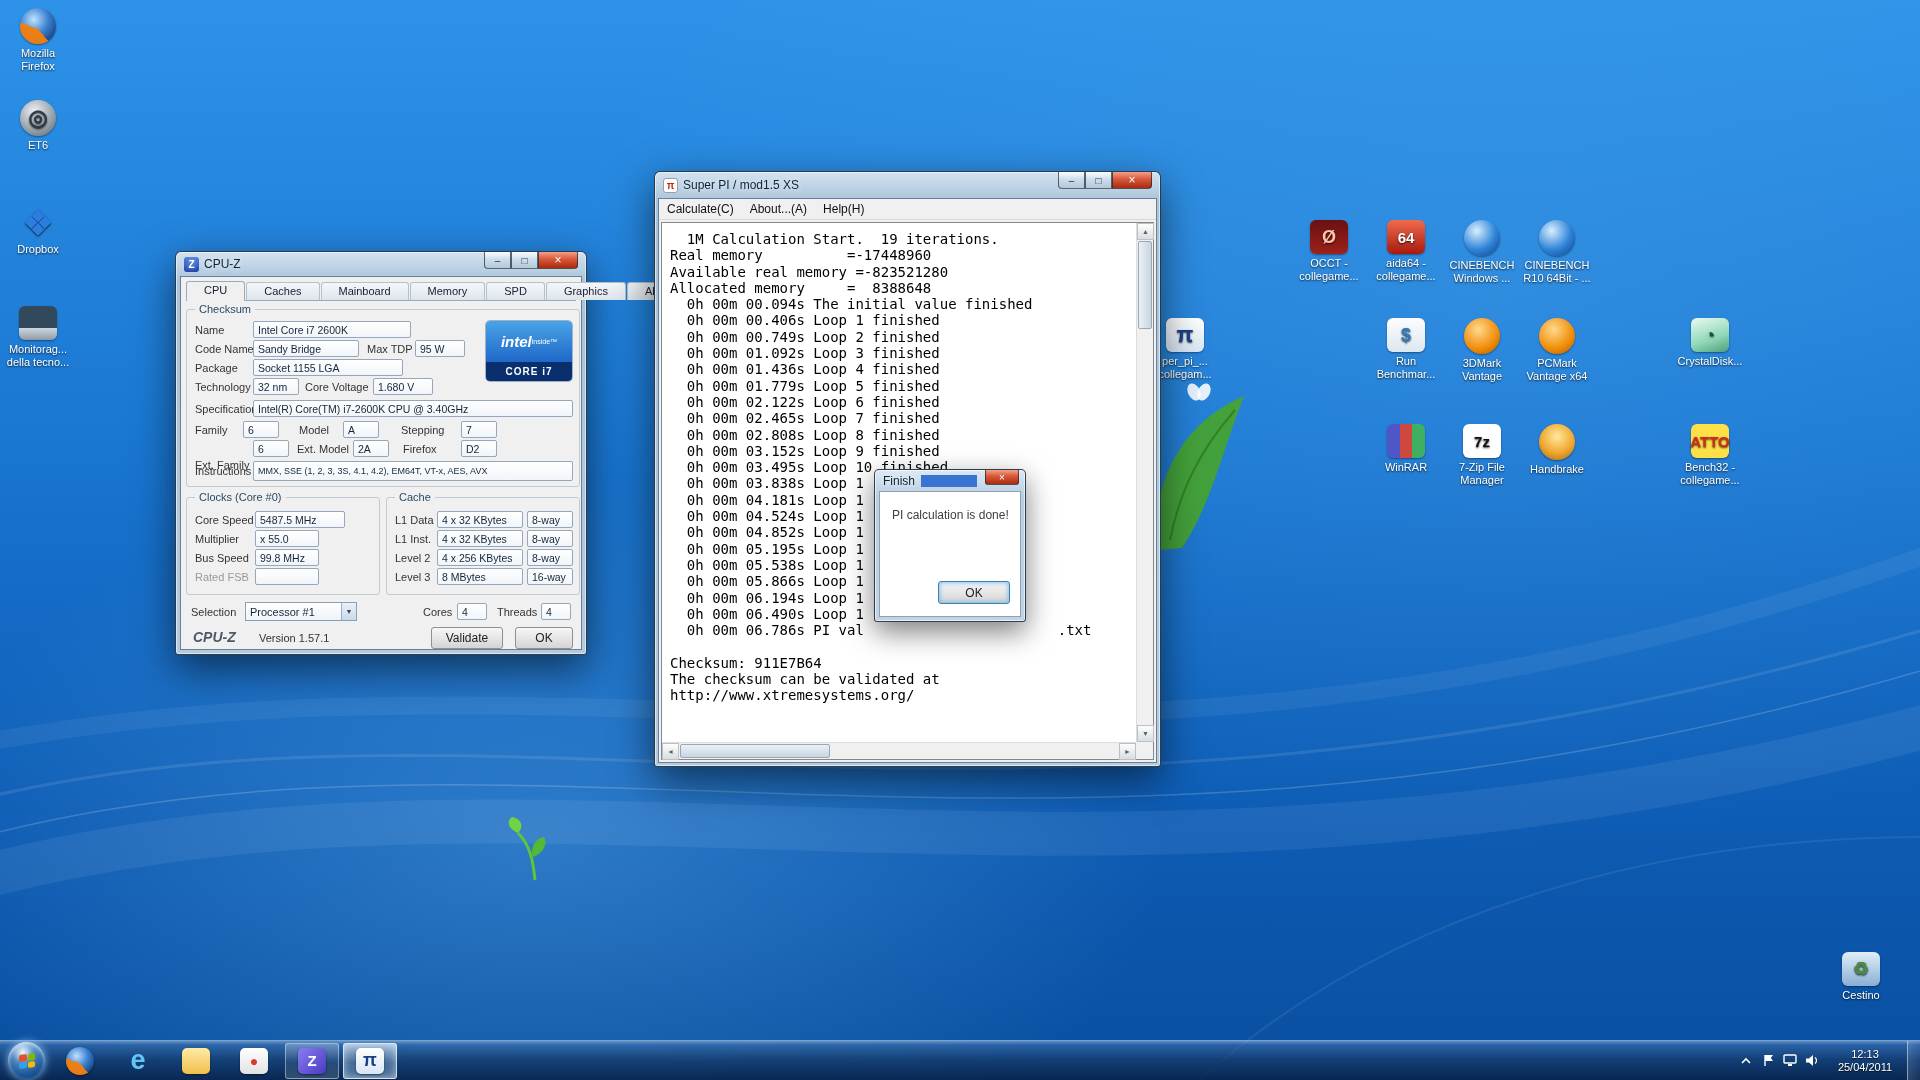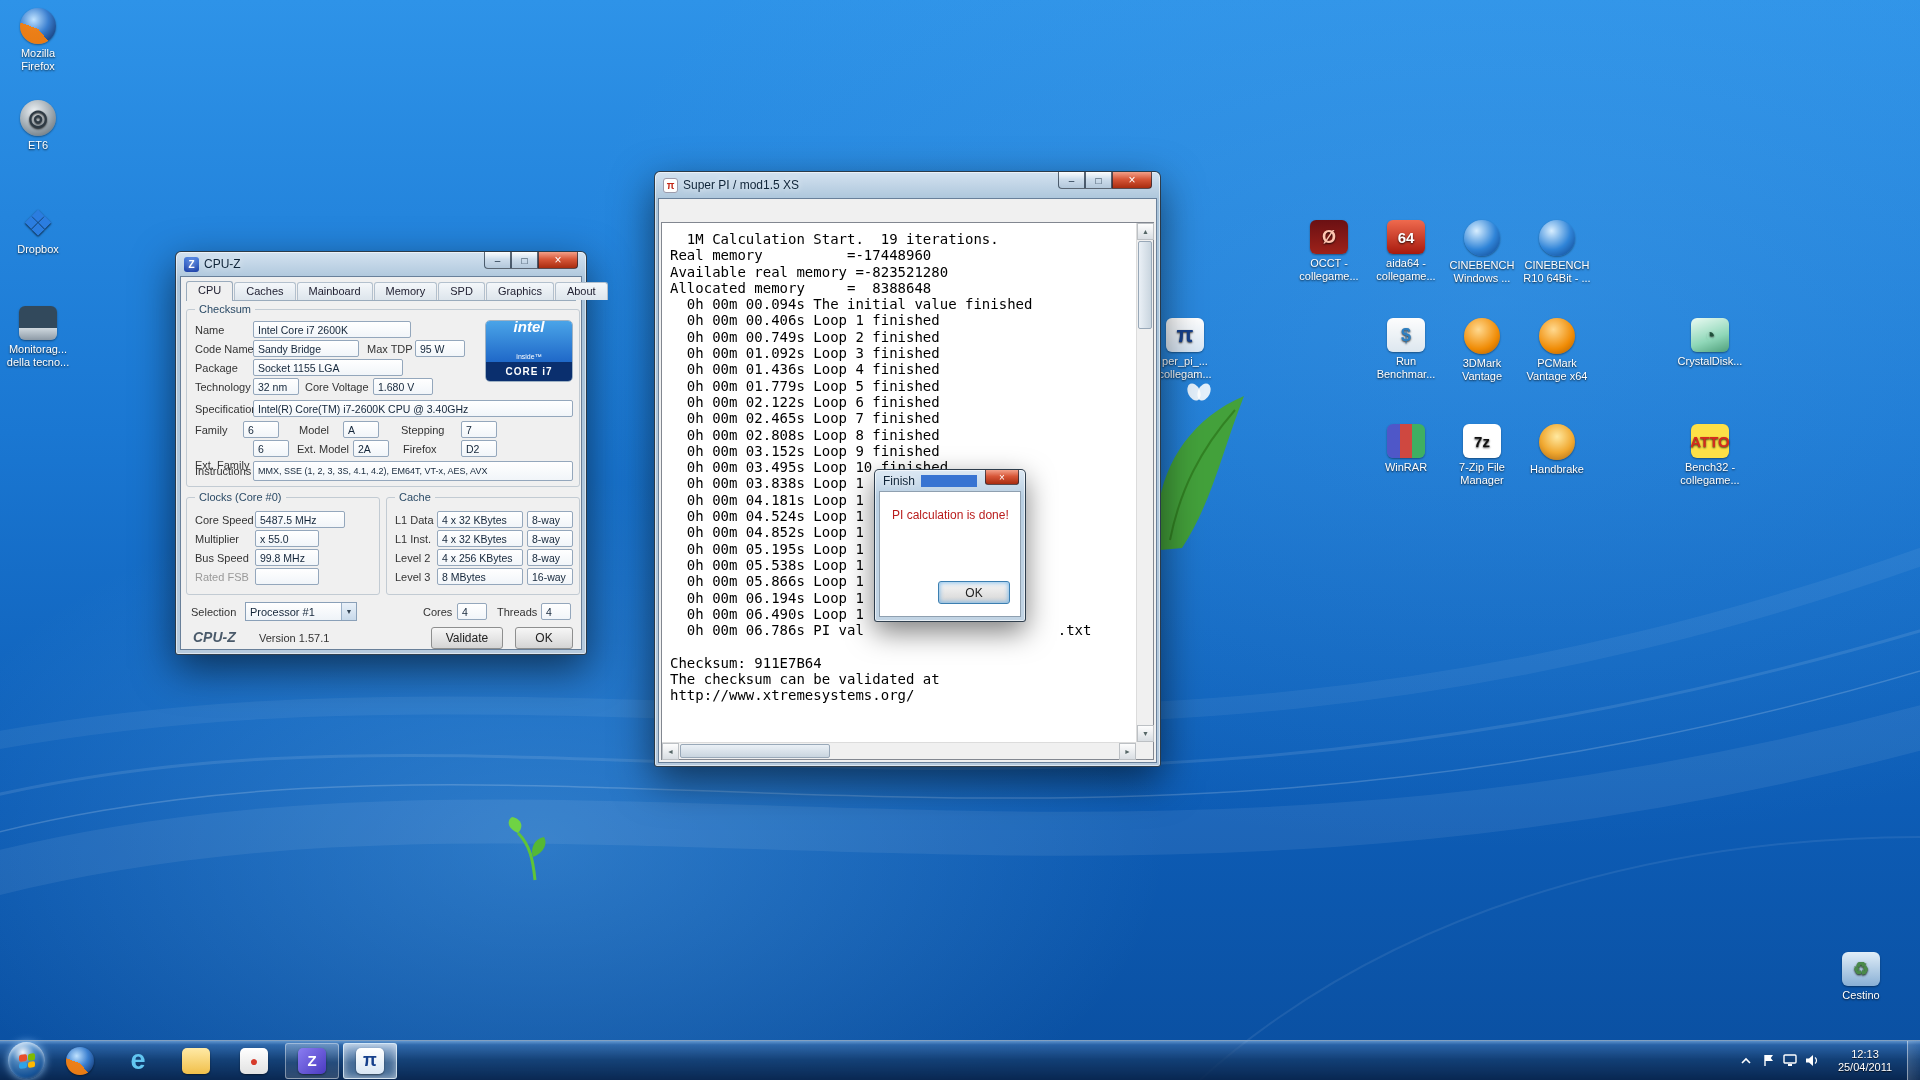--- a/index.html
+++ b/index.html
@@ -45,37 +45,37 @@
     color:#fff;border-radius:0 0 4px 0;font-size:12px;}
   .capbtn.small-close{width:34px;height:15px;border-radius:0 0 3px 3px;
     background:linear-gradient(180deg,#f3a089,#d85738 45%,#a82c10);color:#fff;}
   .win-inner{position:absolute;left:4px;right:4px;bottom:4px;border:1px solid #69809a;background:#f0f0f0;}
 
   
   .cpuz{left:175px;top:251px;width:412px;height:404px;z-index:30;}
   .cpuz .win-inner{top:24px;}
   .tabs{position:absolute;left:5px;top:3px;right:5px;height:21px;display:flex;align-items:flex-end;
     border-bottom:1px solid #9aabbc;}
-  .tab{font-size:11px;color:#223;padding:2px 11px 3px;border:1px solid #b3c0cd;border-bottom:none;
+  .tab{font-size:11px;color:#223;padding:2px 17px 3px;border:1px solid #b3c0cd;border-bottom:none;
     border-radius:3px 3px 0 0;background:linear-gradient(180deg,#f4f7fa,#dde5ec);margin-right:1px;}
   .tab.active{background:#f0f0f0;position:relative;top:1px;border-color:#9aabbc;padding-bottom:5px;}
   .cpuz-body{position:absolute;left:0;right:0;top:26px;bottom:0;}
   .grp{position:absolute;border:1px solid #c2cbd3;border-radius:3px;}
   .grp>.legend{position:absolute;top:-7px;left:8px;background:#f0f0f0;padding:0 4px;
     font-size:11px;color:#2a4a66;}
   .flabel{position:absolute;font-size:11px;color:#333;white-space:nowrap;}
   .flabel.dim{color:#999;}
   .fbox{position:absolute;height:17px;border:1px solid #94a7bc;border-radius:2px;
     background:linear-gradient(180deg,#ffffff,#f1f5f9);font-size:10.5px;color:#14263a;
     display:flex;align-items:center;padding:0 4px;white-space:nowrap;overflow:hidden;}
   .fbox.tiny{font-size:9px;}
   .intel-logo{position:absolute;right:6px;top:10px;width:88px;height:62px;border:1px solid #9fb2c4;
     border-radius:5px;overflow:hidden;background:#fff;display:flex;flex-direction:column;}
   .intel-top{flex:1;background:linear-gradient(180deg,#4aa4e8,#1f68c8);color:#fff;display:flex;
-    flex-direction:column;align-items:center;justify-content:space-between;line-height:11px;}
+    flex-direction:row;align-items:center;justify-content:center;line-height:11px;}
   .intel-word{font-size:15px;font-weight:bold;font-style:italic;}
   .intel-sub{font-size:7px;}
   .intel-bottom{height:19px;background:#0a2f6e;color:#fff;font-size:10px;font-weight:bold;
     letter-spacing:1px;display:flex;align-items:center;justify-content:center;}
   .combo{position:absolute;display:flex;align-items:center;border:1px solid #8aa0b8;
     background:linear-gradient(180deg,#fff,#eef3f8);font-size:11px;color:#14263a;padding:0 0 0 4px;}
   .combo-arrow{margin-left:auto;width:15px;height:100%;display:flex;align-items:center;
     justify-content:center;font-size:7px;color:#345;border-left:1px solid #9ab0c8;
     background:linear-gradient(180deg,#e9f1f9,#c8d9ea);}
   .btn{position:absolute;display:flex;align-items:center;justify-content:center;font-size:12px;
@@ -114,21 +114,21 @@
   
   .dialog{position:absolute;left:874px;top:469px;width:152px;height:153px;z-index:50;
     border:1px solid rgba(8,22,38,.8);border-radius:5px 5px 3px 3px;
     background:linear-gradient(180deg,#dde9f4,#b9cfe2 26px,#c2d4e4);
     box-shadow:0 10px 28px rgba(0,0,0,.5), inset 0 0 0 1px rgba(255,255,255,.6);}
   .dlg-titlebar{height:21px;display:flex;align-items:center;padding:0 8px;font-size:12px;
     color:#0f2438;text-shadow:0 0 5px rgba(255,255,255,.9);}
   .title-remnant{width:56px;height:12px;background:#3874d2;margin-left:6px;}
   .dlg-body{position:absolute;left:4px;right:4px;top:21px;bottom:4px;background:#fff;
     border:1px solid #8fa0b0;}
-  .dlg-msg{position:absolute;left:12px;top:16px;font-size:12px;color:#b91c1c;}
+  .dlg-msg{position:absolute;left:12px;top:16px;font-size:12px;color:#404040;}
   .dlg-ok{left:auto;right:10px;top:auto;bottom:12px;width:72px;height:23px;}
 
   
   .taskbar{position:absolute;left:0;right:0;bottom:0;height:40px;z-index:100;display:flex;
     align-items:center;
     background:linear-gradient(180deg,rgba(170,205,240,.5),rgba(70,115,170,.5) 10%,rgba(20,58,105,.78) 48%,rgba(8,33,70,.88));
     border-top:1px solid rgba(195,225,252,.65);}
   .start-orb{position:relative;width:37px;height:37px;margin:0 6px 0 8px;border-radius:50%;
     background:radial-gradient(circle at 40% 28%, rgba(255,255,255,.95), rgba(130,195,250,.55) 32%, rgba(22,85,155,.95) 68%, rgba(4,28,62,.98));
     box-shadow:0 0 9px rgba(150,205,255,.85), inset 0 2px 4px rgba(255,255,255,.75);
@@ -403,20 +403,26 @@
   <div class="titlebar">
     <span class="app-ico spi-ico">π</span>
     <span class="title-text">Super PI / mod1.5 XS</span>
   </div>
   <div class="capbtns">
     <div class="capbtn first">–</div>
     <div class="capbtn">□</div>
     <div class="capbtn close">×</div>
   </div>
   <div class="win-inner">
+    <div class="menubar">
+
+    <span class="menu-item">Calculate(C)</span>
+        <span class="menu-item">About...(A)</span>
+        <span class="menu-item">Help(H)</span>
+      </div>
     <div class="spi-view">
       <div class="spi-text">
 
       <div class="log-line">  1M Calculation Start.  19 iterations.</div>
           <div class="log-line">Real memory          =-17448960</div>
           <div class="log-line">Available real memory =-823521280</div>
           <div class="log-line">Allocated memory     =  8388648</div>
           <div class="log-line">  0h 00m 00.094s The initial value finished</div>
           <div class="log-line">  0h 00m 00.406s Loop 1 finished</div>
           <div class="log-line">  0h 00m 00.749s Loop 2 finished</div>

